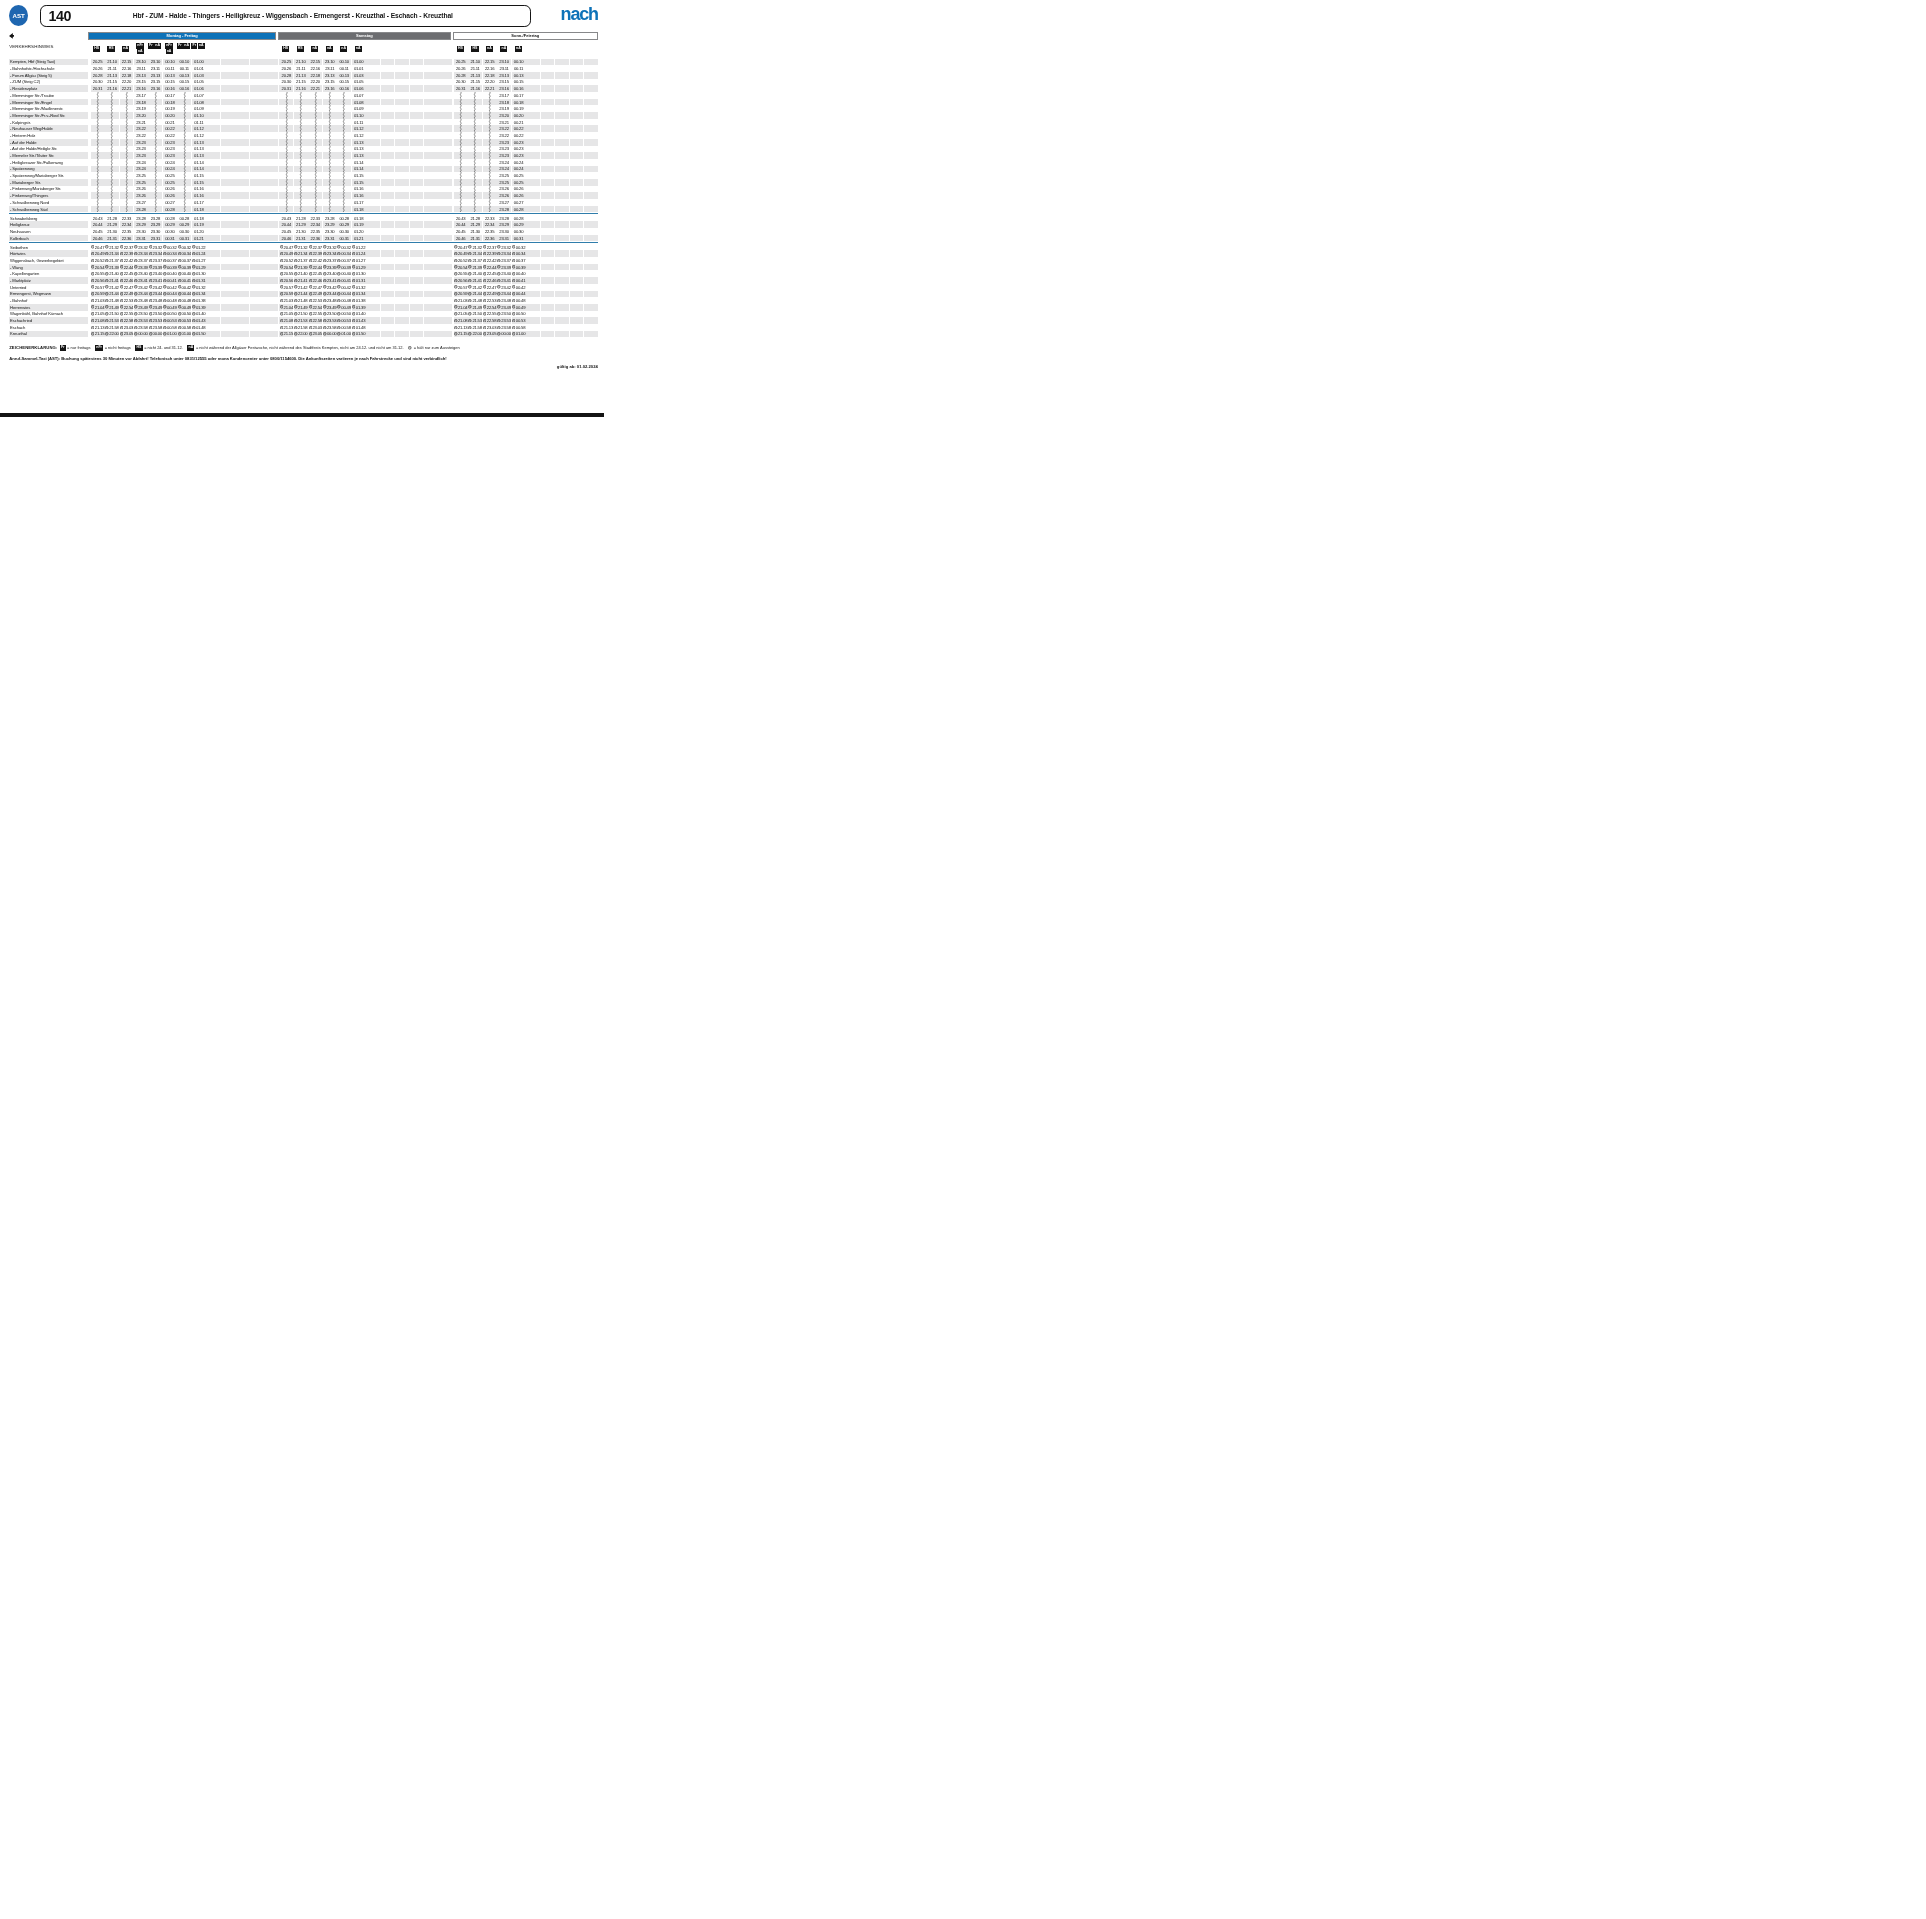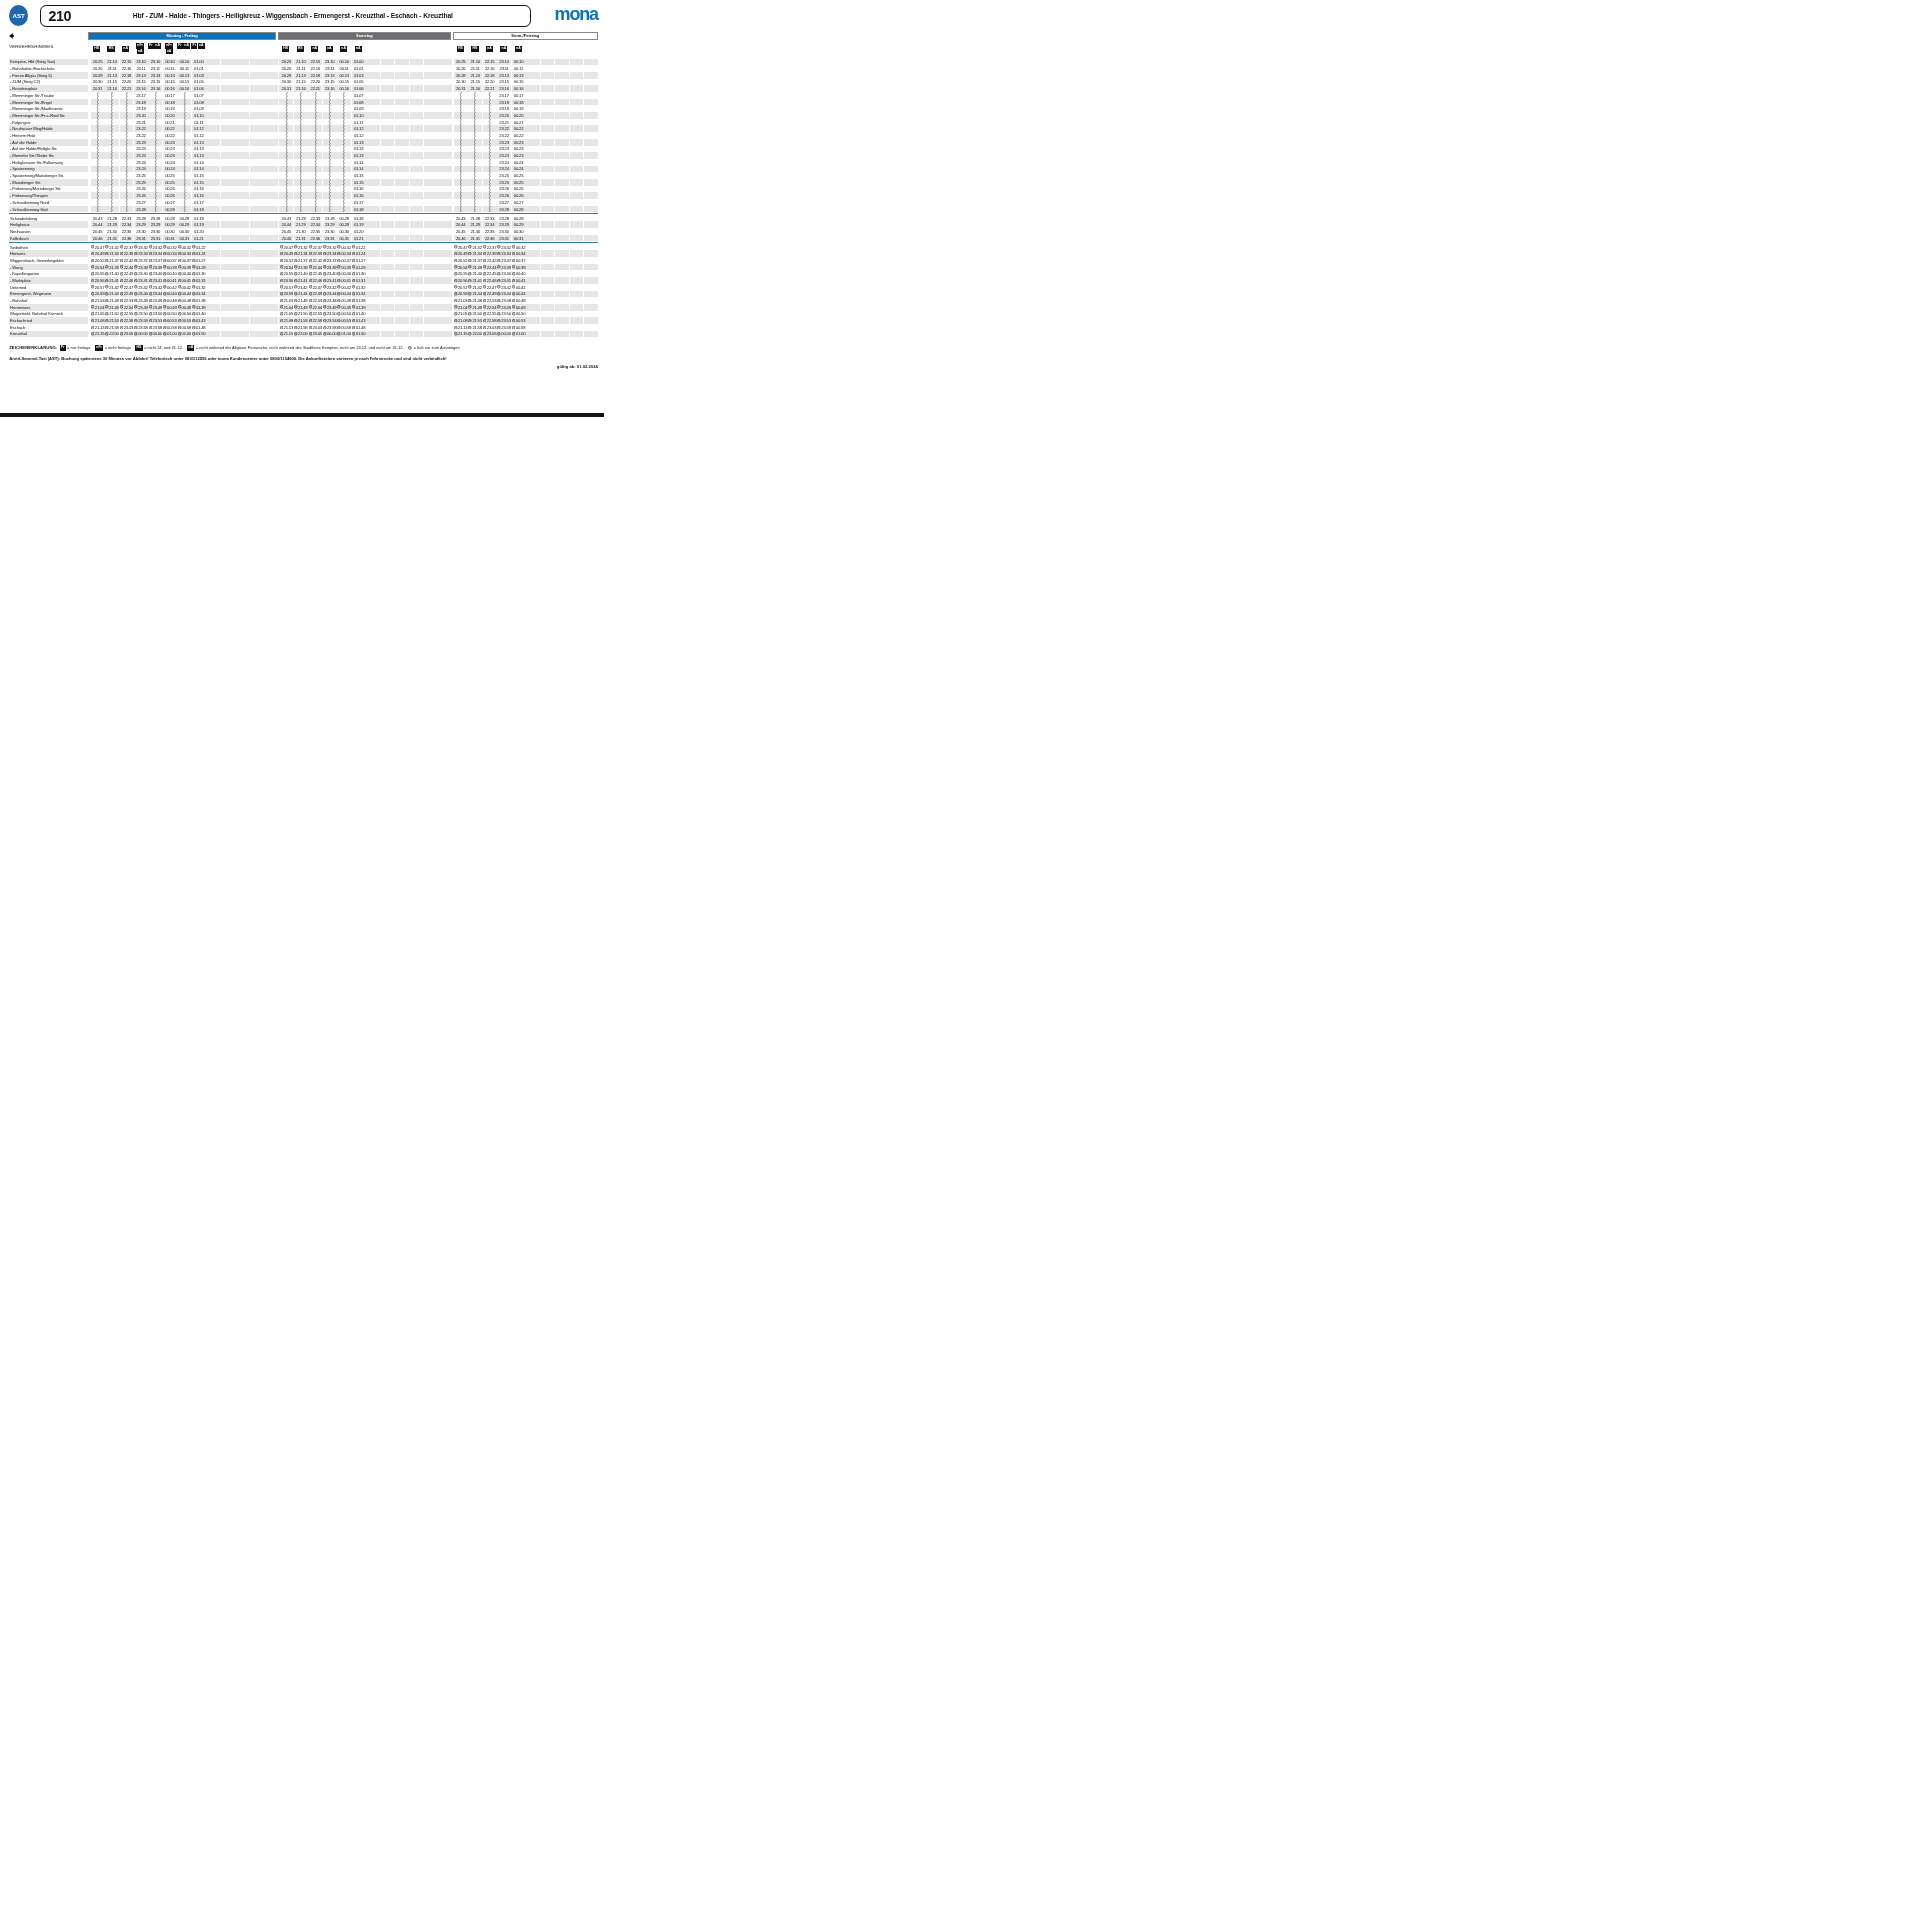--- a/index.html
+++ b/index.html
@@ -59,24 +59,24 @@
 <body>
 
 <div class="page">
   <div class="inner">
 
     <div class="topbar">
       <div class="ast">
         <span>AST</span>
       </div>
       <div class="routebox">
-        <span class="routenum">210</span>
+        <span class="routenum">140</span>
         <span class="routetitle">Hbf - ZUM - Halde - Thingers - Heiligkreuz - Wiggensbach - Ermengerst - Kreuzthal - Eschach - Kreuzthal</span>
       </div>
-      <div class="brand">mona</div>
+      <div class="brand">nach</div>
     </div>
 
     <div class="navrow">
       <div class="arrowcell">
         <svg width="9.2" height="5.8" viewBox="0 0 24 15">
           <path d="M10 0 L0 7.5 L10 15 L10 10 L13 10 L13 5 L10 5 Z" fill="#141414"></path>
         </svg>
       </div>
       <div class="bands" id="bands">
           <div class="band blue g13">Montag - Freitag</div>

